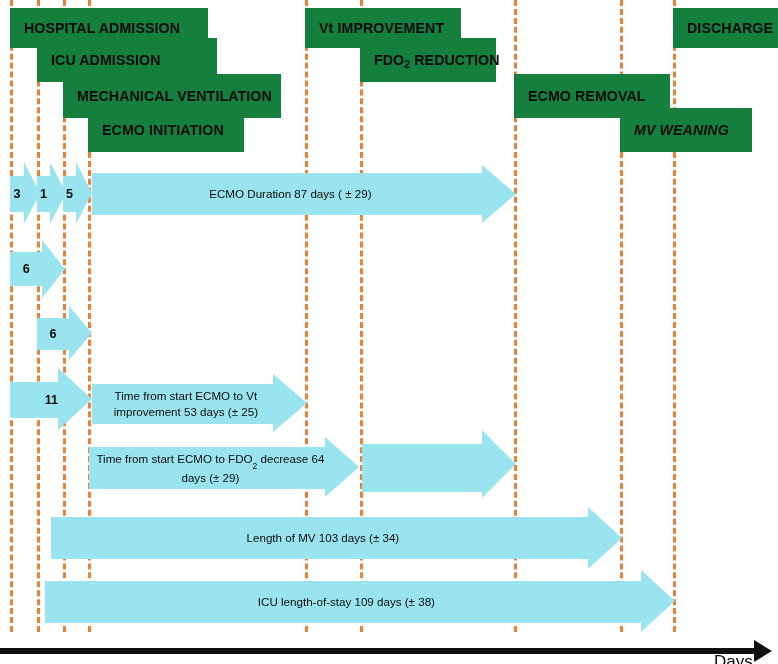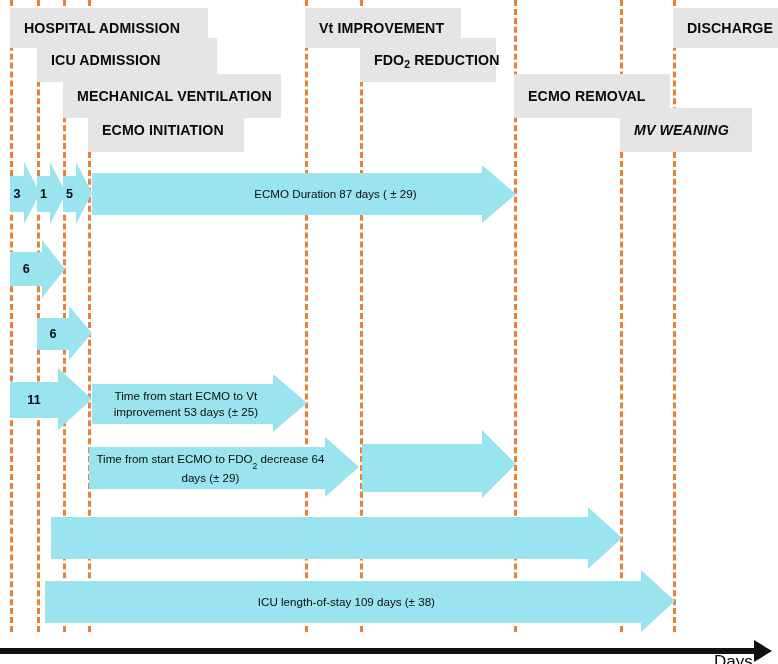--- a/index.html
+++ b/index.html
@@ -20,21 +20,21 @@
     position:absolute;
     top:0;
     width:0;
     border-left:3px dashed #E8813A;
     z-index:1;
   }
 
   
   .evt{
     position:absolute;
-    background:#e5e5e5;
+    background:#15803d;
     color:#0a0a0a;
     font-weight:bold;
     font-size:14.2px;
     letter-spacing:.1px;
     display:flex;
     align-items:center;
     z-index:4;
     white-space:nowrap;
     padding:0 14px;
     box-sizing:border-box;
@@ -171,42 +171,42 @@
       <div class="arrow" style="left: 63px; top: 162px; width: 29px; height: 62px;">
         <div class="body" style="top: 14px; height: 36px; width: 13px;"></div>
         <div class="head" style="left: 13px; top: 0px; border-top-width: 31px; border-bottom-width: 31px; border-left-width: 16px;"></div>
         <div class="lbl num" style="left: 0px; top: 14px; width: 13px; height: 36px;">
           <span>5</span>
         </div>
       </div>
       <div class="arrow" style="left: 92px; top: 165px; width: 424px; height: 58px;">
         <div class="body" style="top: 8px; height: 42px; width: 390px;"></div>
         <div class="head" style="left: 390px; top: 0px; border-top-width: 29px; border-bottom-width: 29px; border-left-width: 34px;"></div>
-        <div class="lbl" style="left: 0px; top: 2px; width: 396.8px; height: 54px; margin-left: 45px;">
+        <div class="lbl" style="left: 0px; top: 2px; width: 396.8px; height: 54px;">
           <span>ECMO Duration 87 days ( ± 29)</span>
         </div>
       </div>
       <div class="arrow" style="left: 10px; top: 240px; width: 56px; height: 58px;">
         <div class="body" style="top: 12px; height: 34px; width: 32.48px;"></div>
         <div class="head" style="left: 32.48px; top: 0px; border-top-width: 29px; border-bottom-width: 29px; border-left-width: 23.52px;"></div>
         <div class="lbl num" style="left: 0px; top: 12px; width: 32.48px; height: 34px;">
           <span>6</span>
         </div>
       </div>
       <div class="arrow" style="left: 37px; top: 306px; width: 55px; height: 54px;">
         <div class="body" style="top: 12px; height: 32px; width: 31.9px;"></div>
         <div class="head" style="left: 31.9px; top: 0px; border-top-width: 27px; border-bottom-width: 27px; border-left-width: 23.1px;"></div>
         <div class="lbl num" style="left: 0px; top: 12px; width: 31.9px; height: 32px;">
           <span>6</span>
         </div>
       </div>
       <div class="arrow" style="left: 10px; top: 368px; width: 82px; height: 62px;">
         <div class="body" style="top: 14px; height: 36px; width: 48px;"></div>
         <div class="head" style="left: 48px; top: 0px; border-top-width: 31px; border-bottom-width: 31px; border-left-width: 34px;"></div>
-        <div class="lbl num" style="left: 0px; top: 14px; width: 48px; height: 36px;">
+        <div class="lbl num" style="left: 0px; top: 14px; width: 48px; height: 36px; justify-content: flex-end;">
           <span>11</span>
         </div>
       </div>
       <div class="arrow" style="left: 92px; top: 374px; width: 215px; height: 58px;">
         <div class="body" style="top: 10px; height: 40px; width: 181px;"></div>
         <div class="head" style="left: 181px; top: 0px; border-top-width: 29px; border-bottom-width: 29px; border-left-width: 34px;"></div>
         <div class="lbl" style="left: 0px; top: 4px; width: 187.8px; height: 52px;">
           <span>Time from start ECMO to Vt improvement 53 days (± 25)</span>
         </div>
       </div>
@@ -217,20 +217,23 @@
           <span>Time from start ECMO to FDO<sub>2</sub> decrease 64 days (± 29)</span>
         </div>
       </div>
       <div class="arrow" style="left: 362px; top: 430px; width: 154px; height: 68px;">
         <div class="body" style="top: 14px; height: 48px; width: 120px;"></div>
         <div class="head" style="left: 120px; top: 0px; border-top-width: 34px; border-bottom-width: 34px; border-left-width: 34px;"></div>
       </div>
       <div class="arrow" style="left: 51px; top: 507px; width: 571px; height: 62px;">
         <div class="body" style="top: 10px; height: 42px; width: 537px;"></div>
         <div class="head" style="left: 537px; top: 0px; border-top-width: 31px; border-bottom-width: 31px; border-left-width: 34px;"></div>
+        <div class="lbl" style="left: 0px; top: 4px; width: 543.8px; height: 54px;">
+          <span>Length of MV  103 days (± 34)</span>
+        </div>
       </div>
       <div class="arrow" style="left: 45px; top: 570px; width: 630px; height: 62px;">
         <div class="body" style="top: 11px; height: 42px; width: 596px;"></div>
         <div class="head" style="left: 596px; top: 0px; border-top-width: 31px; border-bottom-width: 31px; border-left-width: 34px;"></div>
         <div class="lbl" style="left: 0px; top: 5px; width: 602.8px; height: 54px;">
           <span>ICU length-of-stay  109 days (± 38)</span>
         </div>
       </div>
     </div>
 

